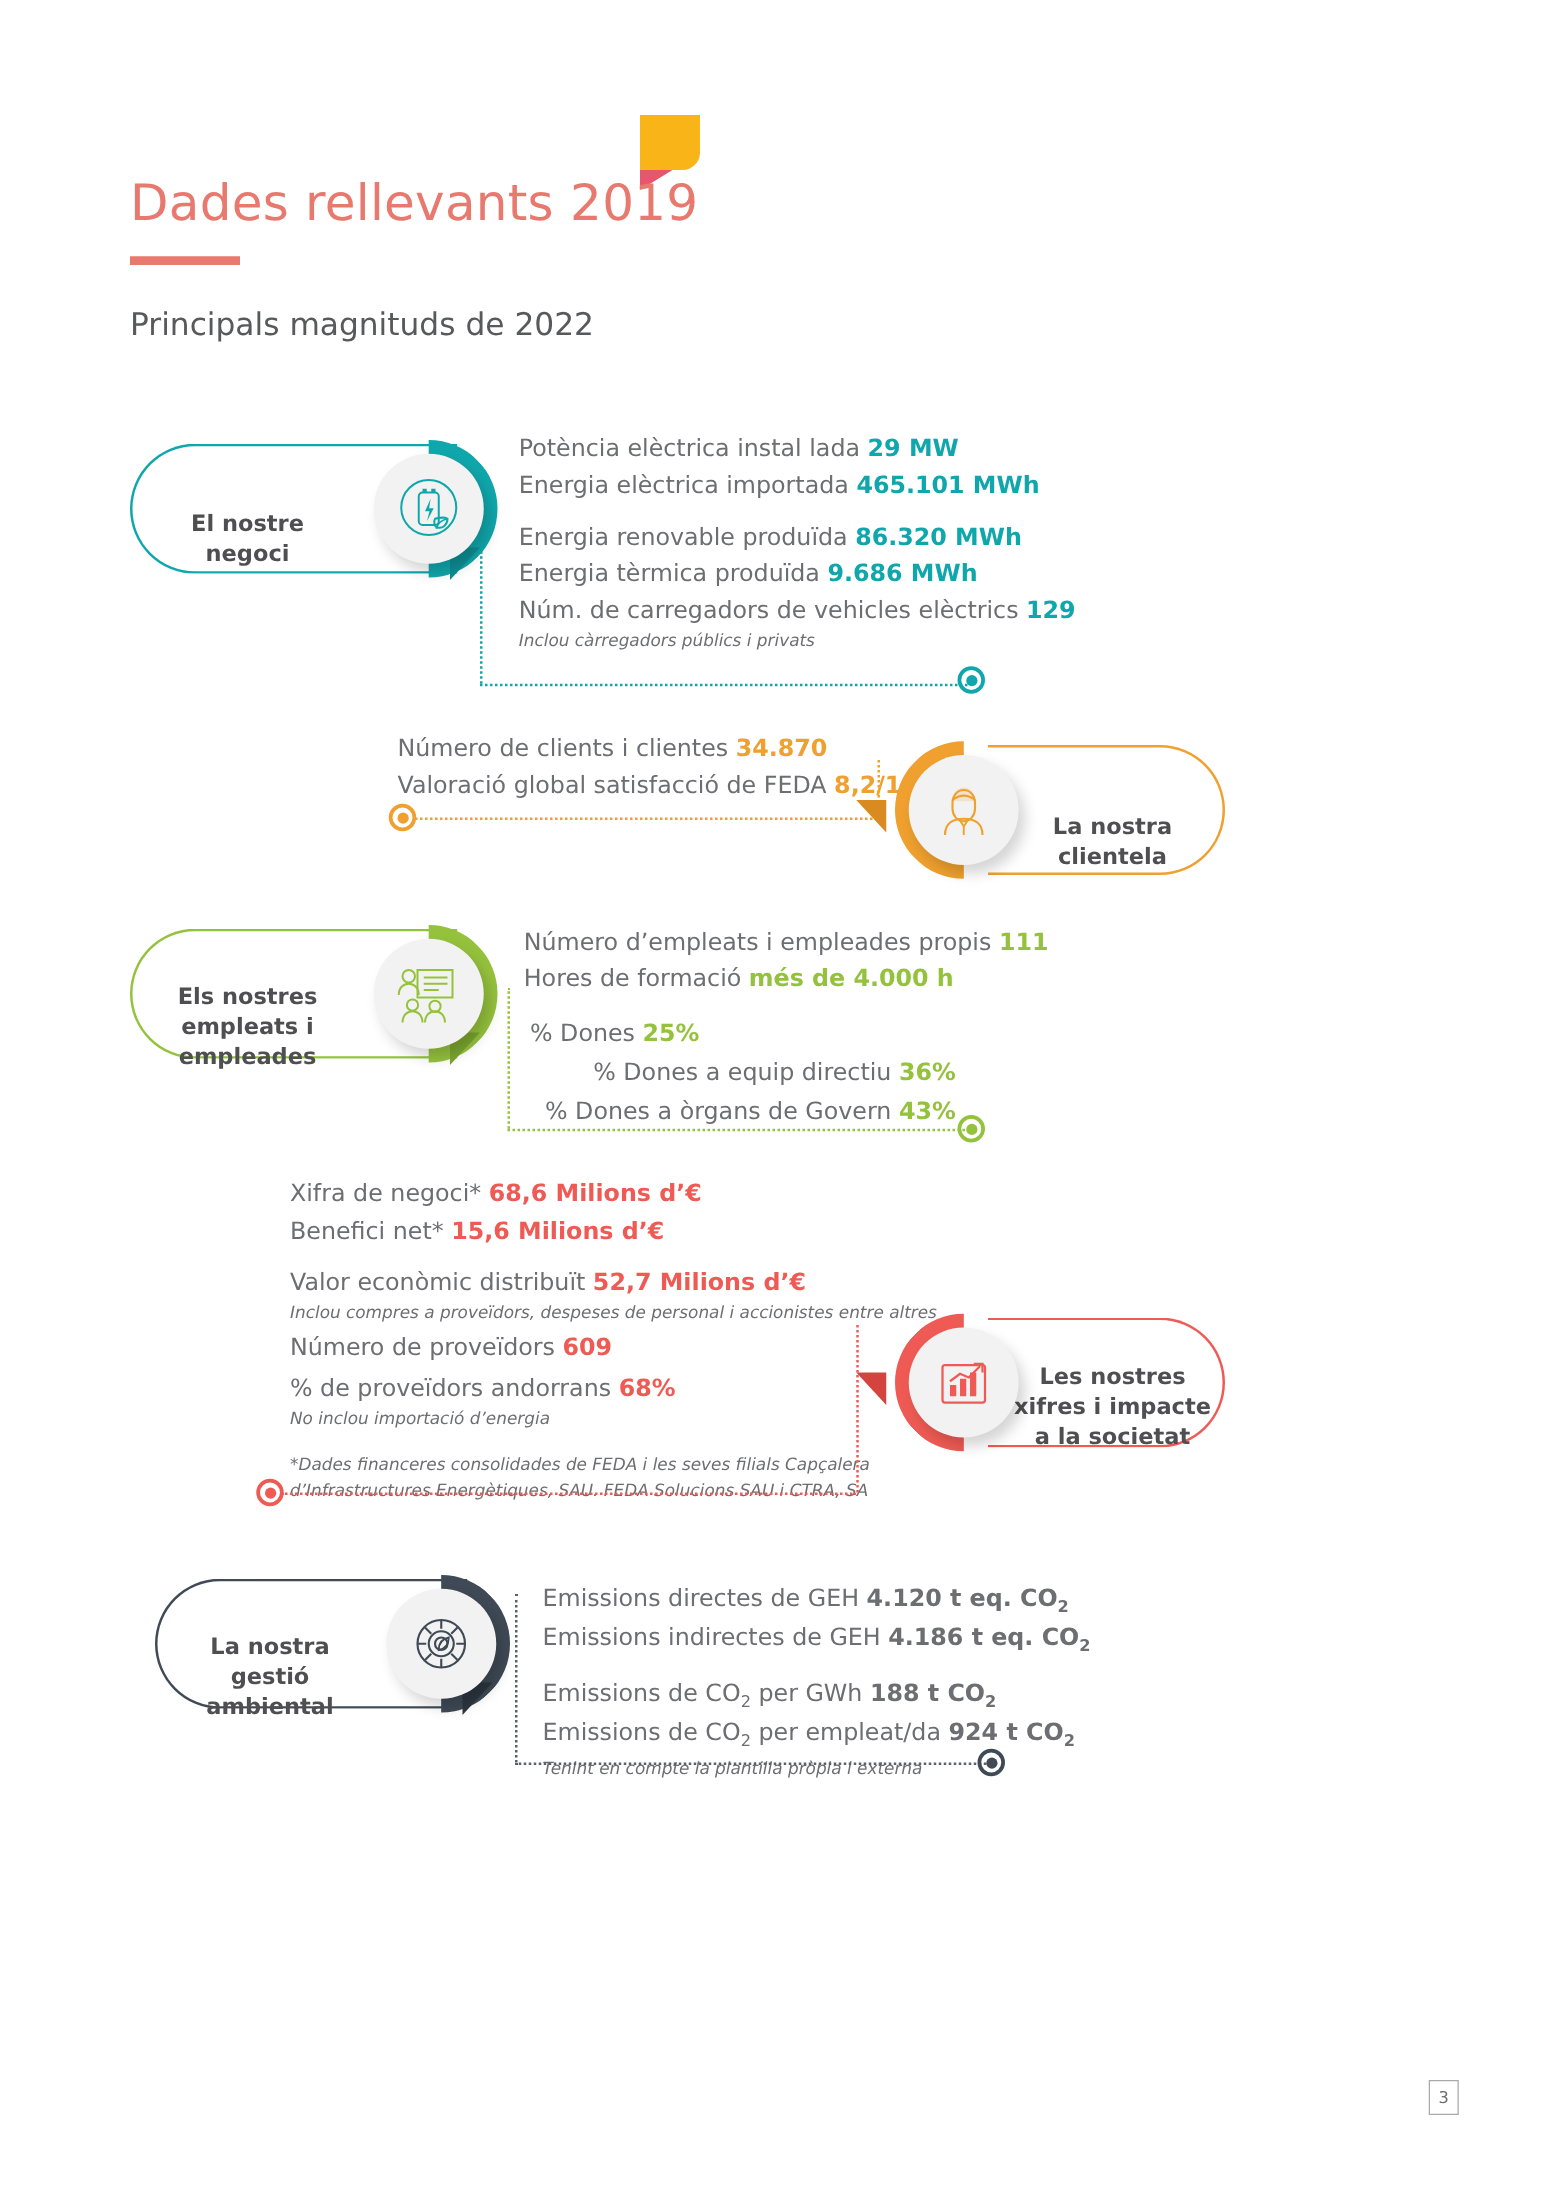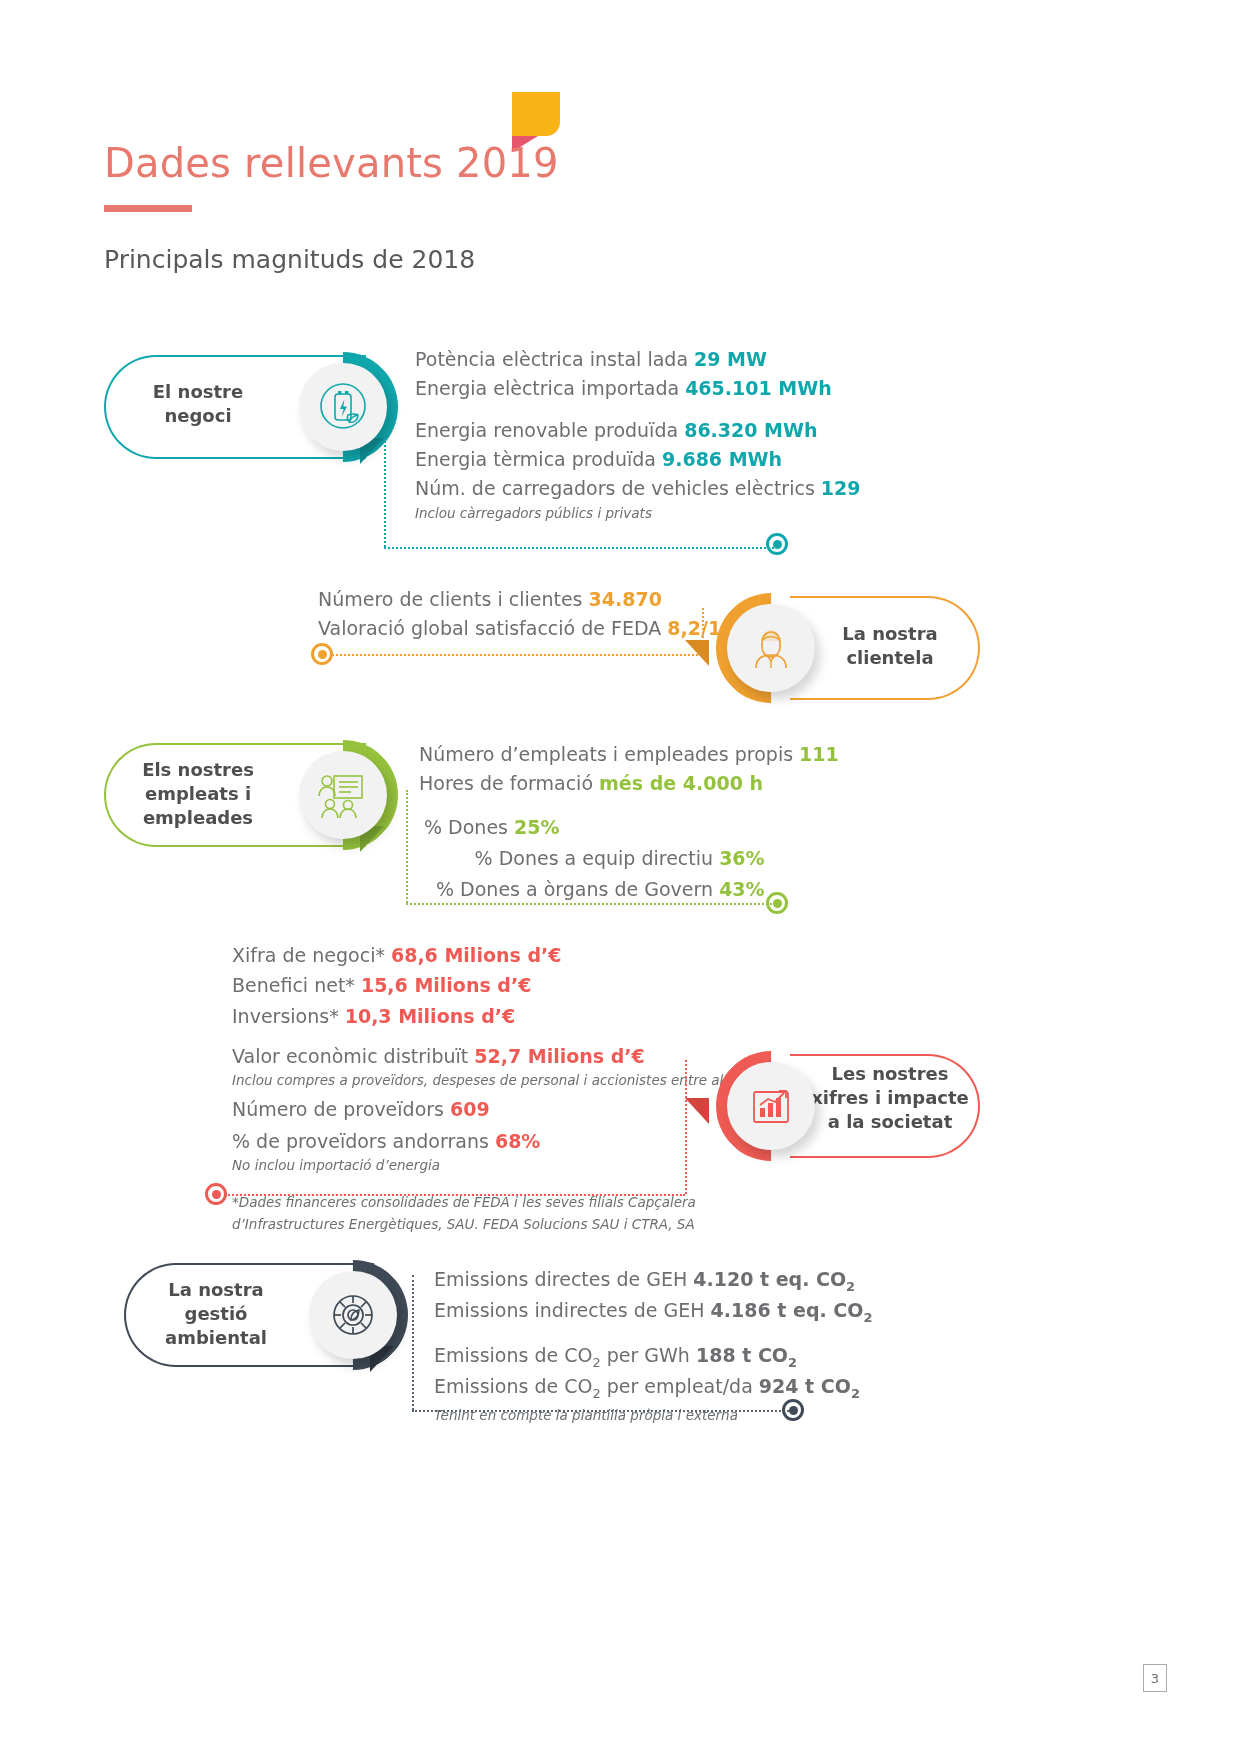--- a/index.html
+++ b/index.html
@@ -48,20 +48,21 @@
     height:104px;
     border-radius:52px;
     background:#ffffff;
     box-sizing:border-box;
   }
   .badge-label{
     position:absolute;
     font-size:18px;font-weight:700;color:#4f4f51;
     line-height:1.34;text-align:center;
     white-space:pre-line;
+    margin-top:28px;
   }
   
   .disc{
     position:absolute;width:88px;height:88px;border-radius:50%;
     background:#f2f2f2;
     box-shadow:5px 7px 11px rgba(0,0,0,.17);
     display:flex;align-items:center;justify-content:center;
     z-index:5;
   }
   .ring{
@@ -109,21 +110,21 @@
 
 <div class="page">
 
   <div class="logo-mark">
     <div class="logo-body"></div>
     <div class="logo-tail"></div>
   </div>
 
   <div class="title">Dades rellevants 2019</div>
   <div class="title-rule"></div>
-  <div class="subtitle">Principals magnituds de 2018</div>
+  <div class="subtitle">Principals magnituds de 2022</div>
 
   <div class="conn" style="left:384px;top:404px;width:396px;height:143px;">
     <div class="v" style="left:0;top:0;height:143px;border-left-color:#10a7ac;"></div>
     <div class="h" style="left:0;top:143px;width:390px;border-top-color:#10a7ac;"></div>
   </div>
   <div class="enddot" style="left:766px;top:533px;border-color:#10a7ac;">
       <i style="background:#10a7ac;"></i>
     </div>
 
   <div class="badge" style="left:104px;top:355px;width:262px;border:2px solid #10a7ac;border-right:none;border-radius:52px 0 0 52px;"></div>
@@ -242,21 +243,20 @@
       <rect x="25" y="25" width="5" height="14" fill="#ef5b54"></rect>
       <rect x="33" y="20" width="5" height="19" fill="#ef5b54"></rect>
       <path d="M17 27 L25 21 L32 24 L41 15" fill="none" stroke="#ef5b54" stroke-width="1.8"></path>
       <path d="M36 13 L43 13 L43 20" fill="none" stroke="#ef5b54" stroke-width="1.8"></path>
     </svg>
   </div>
 
   <div class="datablock" style="left:232px;top:940px;">
     <div class="line" style="line-height:1.6;">Xifra de negoci* <b style="color:#ef5b54">68,6 Milions d’€</b></div>
     <div class="line" style="line-height:1.6;">Benefici net* <b style="color:#ef5b54">15,6 Milions d’€</b></div>
-    <div class="line" style="line-height:1.6;">Inversions* <b style="color:#ef5b54">10,3 Milions d’€</b></div>
     <div style="height:11px;"></div>
     <div class="line">Valor econòmic distribuït <b style="color:#ef5b54">52,7 Milions d’€</b></div>
     <div class="note">Inclou compres a proveïdors, despeses de personal i accionistes entre altres</div>
     <div class="line" style="margin-top:4px;">Número de proveïdors <b style="color:#ef5b54">609</b></div>
     <div class="line" style="margin-top:4px;">% de proveïdors andorrans <b style="color:#ef5b54">68%</b></div>
     <div class="note">No inclou importació d’energia</div>
     <div style="height:16px;"></div>
     <div class="note" style="line-height:1.6;">*Dades financeres consolidades de FEDA i les seves filials Capçalera</div>
     <div class="note" style="line-height:1.6;">d’Infrastructures Energètiques, SAU. FEDA Solucions SAU i CTRA, SA</div>
   </div>

